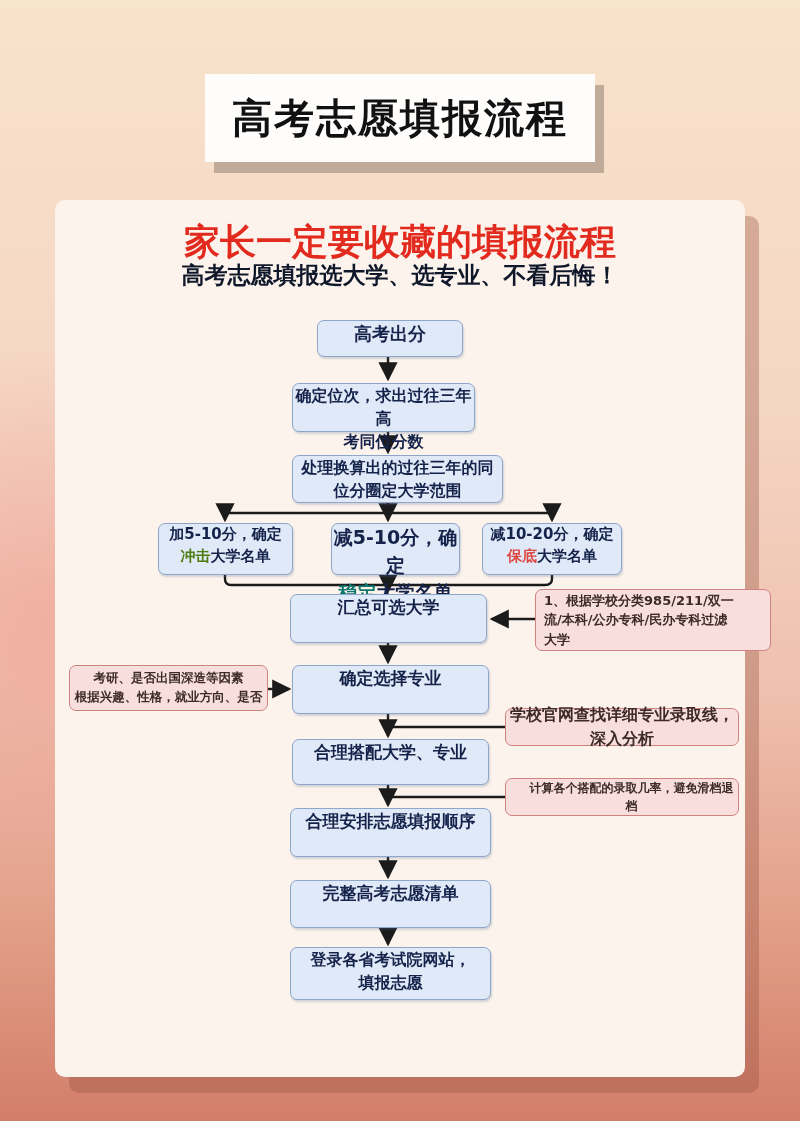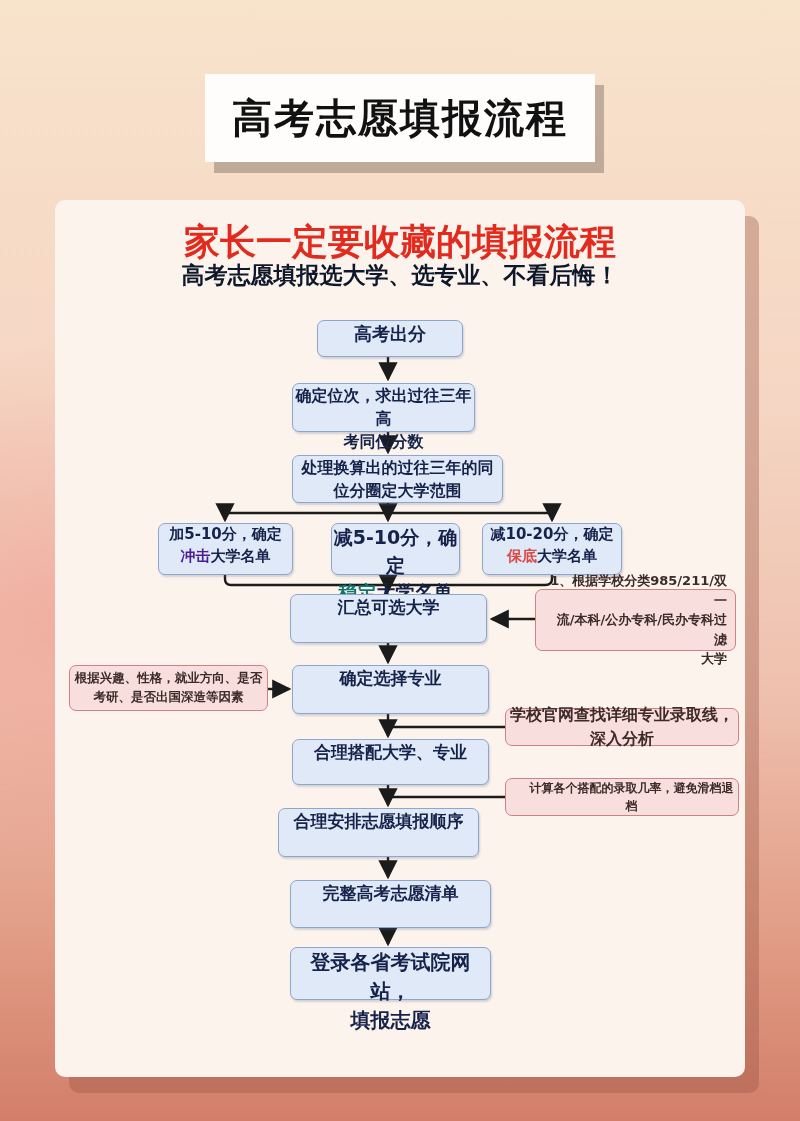--- a/index.html
+++ b/index.html
@@ -36,30 +36,30 @@
   .node .inline-line span{display:inline;}
   #n1{left:262px;top:120px;width:146px;height:37px;font-size:18px;}
   #n2{left:237px;top:183px;width:183px;height:49px;font-size:16px;}
   #n3{left:237px;top:255px;width:211px;height:48px;font-size:16px;}
   #b1{left:103px;top:323px;width:135px;height:52px;font-size:15px;}
   #b2{left:268px;top:323px;width:129px;height:52px;font-size:19px;margin-left:8px;}
   #b3{left:427px;top:323px;width:140px;height:52px;font-size:15px;}
   #n5{left:235px;top:394px;width:197px;height:49px;font-size:17px;}
   #n6{left:237px;top:465px;width:197px;height:49px;font-size:17px;}
   #n7{left:237px;top:539px;width:197px;height:46px;font-size:17px;}
-  #n8{left:223px;top:608px;width:201px;height:49px;font-size:17px;}
+  #n8{left:235px;top:608px;width:201px;height:49px;font-size:17px;}
   #n9{left:235px;top:680px;width:201px;height:48px;font-size:17px;}
-  #n10{left:235px;top:747px;width:201px;height:53px;font-size:20px;}
+  #n10{left:235px;top:747px;width:201px;height:53px;font-size:16px;}
   .note{
     position:absolute;background:#f9dede;border:1.5px solid #cf8282;border-radius:7px;
     color:#3c2b28;font-weight:700;display:flex;flex-direction:column;justify-content:center;
     line-height:1.5;box-sizing:border-box;
   }
   .note span{display:block;}
-  #noteA{left:480px;top:389px;width:201px;height:62px;font-size:13px;text-align:right;padding:8px 8px;}
+  #noteA{left:480px;top:389px;width:236px;height:62px;font-size:13px;text-align:left;padding:8px 8px;}
   #noteB{left:14px;top:465px;width:199px;height:46px;font-size:12.5px;text-align:center;}
   #noteC{left:450px;top:508px;width:234px;height:38px;font-size:16px;text-align:center;}
   #noteD{left:450px;top:578px;width:234px;height:38px;font-size:12px;text-align:center;padding-left:19px;}
 </style>
 </head>
 <body>
 
 <div class="title-card">
   <div class="t">高考志愿填报流程</div>
 </div>
@@ -104,21 +104,21 @@
     <span>考同位分数</span>
   </div>
 
   <div class="node" id="n3">
     <span>处理换算出的过往三年的同</span>
     <span>位分圈定大学范围</span>
   </div>
 
   <div class="node" id="b1">
     <span>加5-10分，确定</span>
-    <span class="inline-line"><span style="color: #4c1d95;">冲击</span><span>大学名单</span></span>
+    <span class="inline-line"><span style="color: #4d7c0f;">冲击</span><span>大学名单</span></span>
   </div>
 
   <div class="node" id="b2">
     <span>减5-10分，确定</span>
     <span class="inline-line"><span style="color: #0f766e;">稳定</span><span>大学名单</span></span>
   </div>
 
   <div class="node" id="b3">
     <span>减10-20分，确定</span>
     <span class="inline-line"><span style="color: rgb(222, 71, 66);">保底</span><span>大学名单</span></span>
@@ -149,22 +149,22 @@
     <span>填报志愿</span>
   </div>
 
   <div class="note" id="noteA">
     <span>1、根据学校分类985/211/双一</span>
     <span>流/本科/公办专科/民办专科过滤</span>
     <span>大学</span>
   </div>
 
   <div class="note" id="noteB">
+    <span>考研、是否出国深造等因素</span>
     <span>根据兴趣、性格，就业方向、是否</span>
-    <span>考研、是否出国深造等因素</span>
   </div>
 
   <div class="note" id="noteC">
     <span>学校官网查找详细专业录取线，深入分析</span>
   </div>
 
   <div class="note" id="noteD">
     <span>计算各个搭配的录取几率，避免滑档退档</span>
   </div>
 </div>

